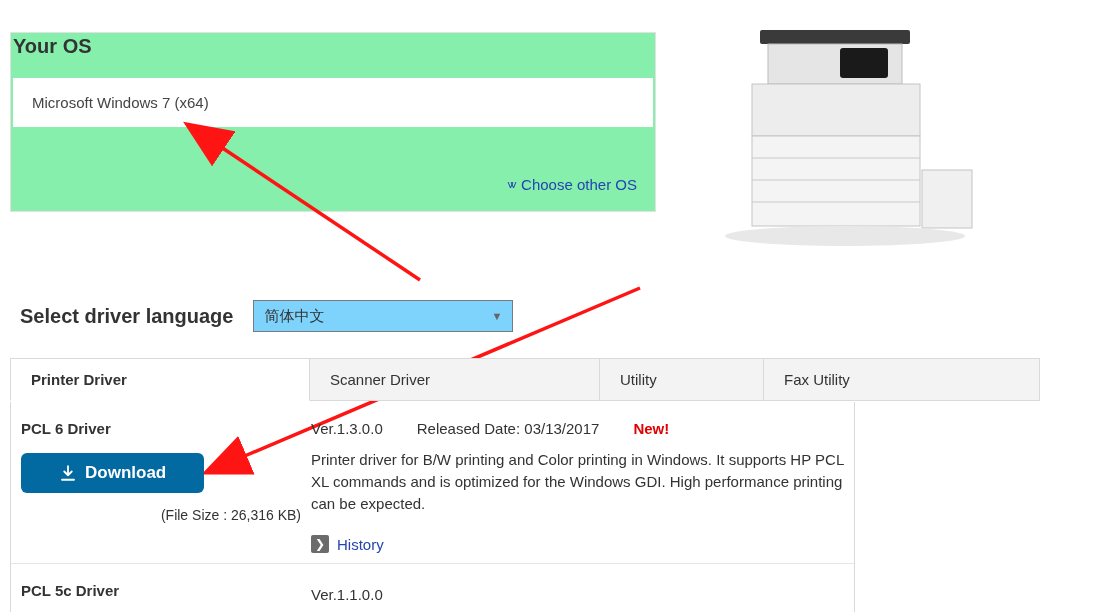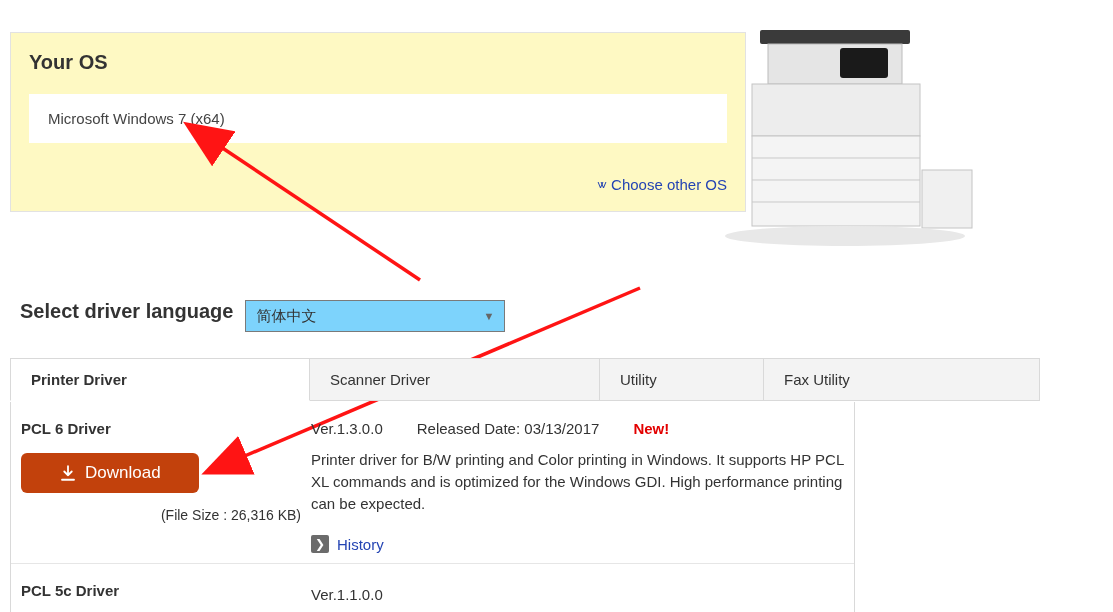--- a/index.html
+++ b/index.html
@@ -9,25 +9,25 @@
     color: #333;
     width: 1113px;
     height: 612px;
     position: relative;
     overflow: hidden;
   }
   .os-panel {
     position: absolute;
     left: 10px;
     top: 32px;
-    width: 736px;
+    width: 646px;
     height: 180px;
-    background: #fef9c3;
+    background: #86efac;
     border: 1px solid #e2e2e2;
-    padding: 18px;
+    padding: 2px;
   }
   .os-title {
     font-size: 20px;
     font-weight: bold;
     color: #333;
     margin-bottom: 20px;
   }
   .os-value-box {
     background: #fff;
     padding: 15px 18px;
@@ -55,22 +55,22 @@
     width: 300px;
     height: 260px;
   }
   .printer-img svg { width: 100%; height: 100%; }
 
   .lang-row {
     position: absolute;
     left: 20px;
     top: 300px;
     display: flex;
-    align-items: flex-start;
-    gap: 12px;
+    align-items: center;
+    gap: 20px;
   }
   .lang-label {
     font-size: 20px;
     font-weight: bold;
     color: #333;
   }
   .lang-select {
     width: 260px;
     height: 32px;
     border: 1px solid #7a7a7a;
@@ -135,26 +135,26 @@
     font-size: 15px;
     font-weight: bold;
     color: #333;
     margin-bottom: 16px;
   }
   .dl-btn {
     display: inline-flex;
     align-items: center;
     justify-content: center;
     gap: 8px;
-    background: #c2410c;
+    background: #0369a1;
     color: #fff;
     border-radius: 6px;
     padding: 10px 38px;
     font-size: 17px;
-    font-weight: normal;
+    font-weight: bold;
     cursor: pointer;
   }
   .dl-btn svg { width: 18px; height: 18px; }
   .filesize {
     margin-top: 14px;
     margin-left: 20px;
     font-size: 14px;
     color: #333;
     text-align: right;
   }

